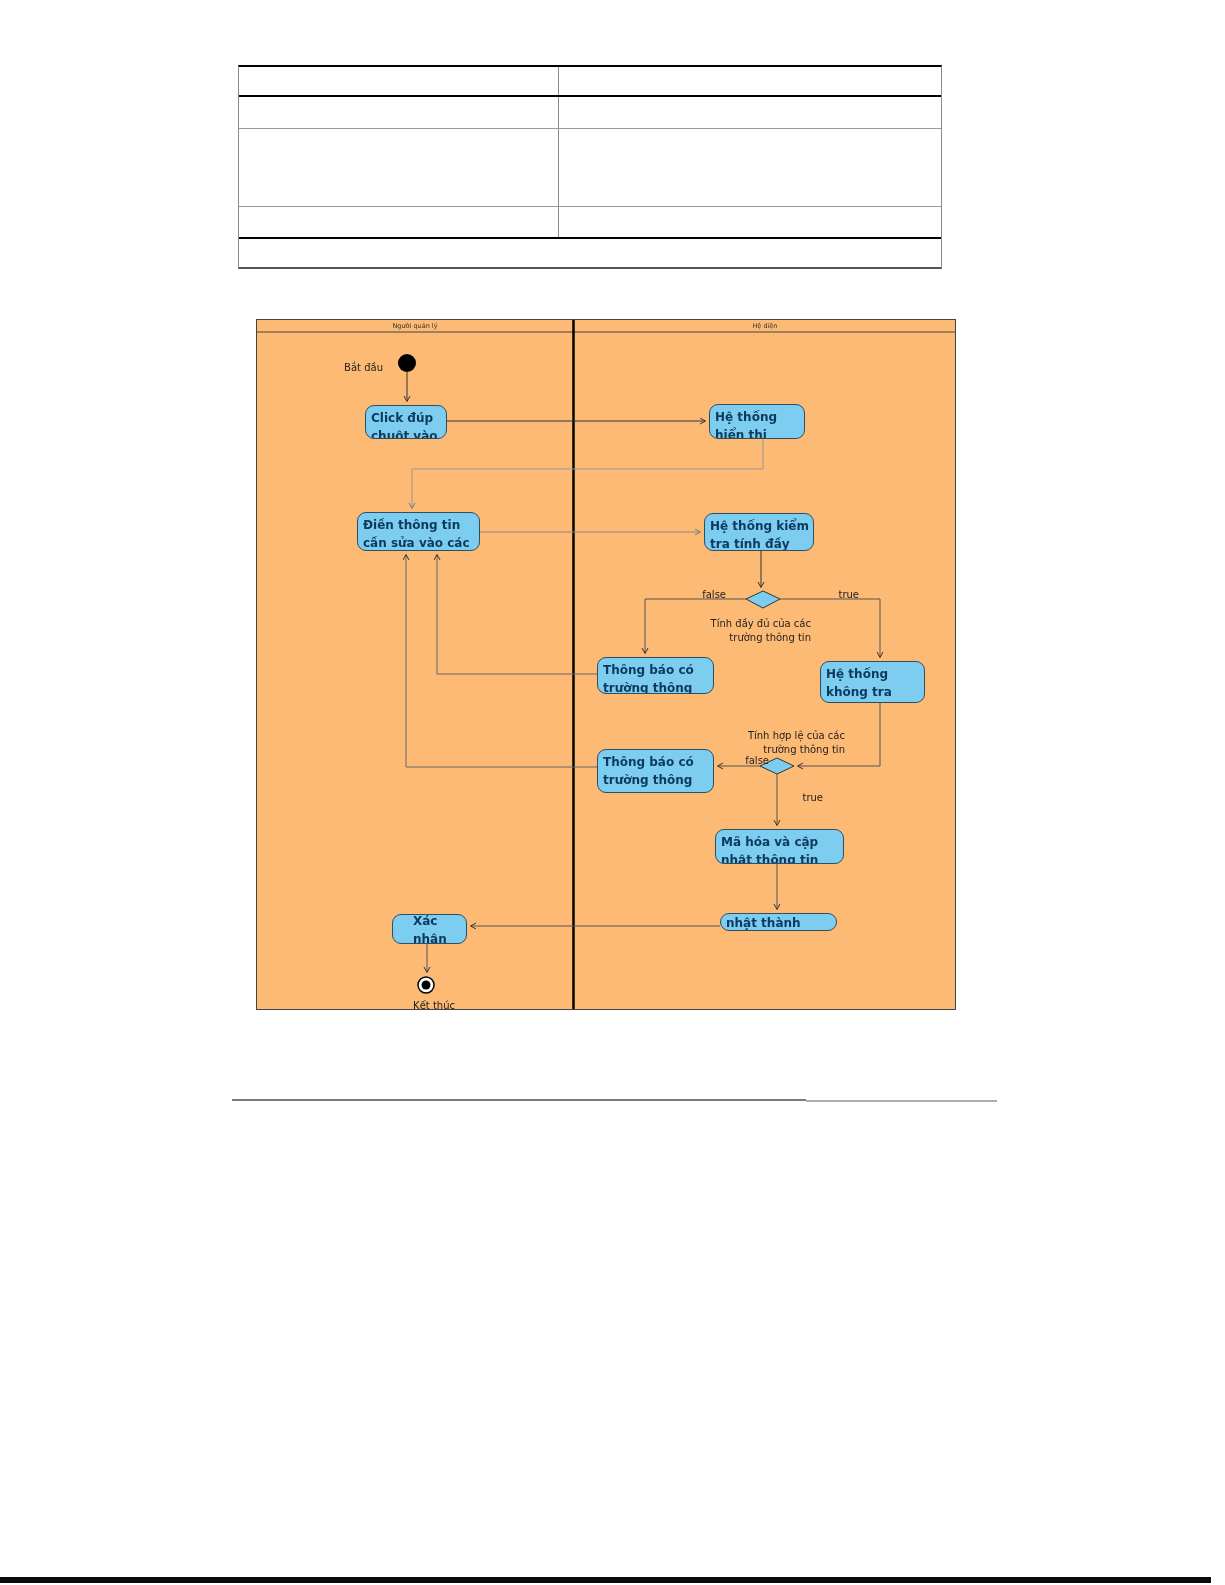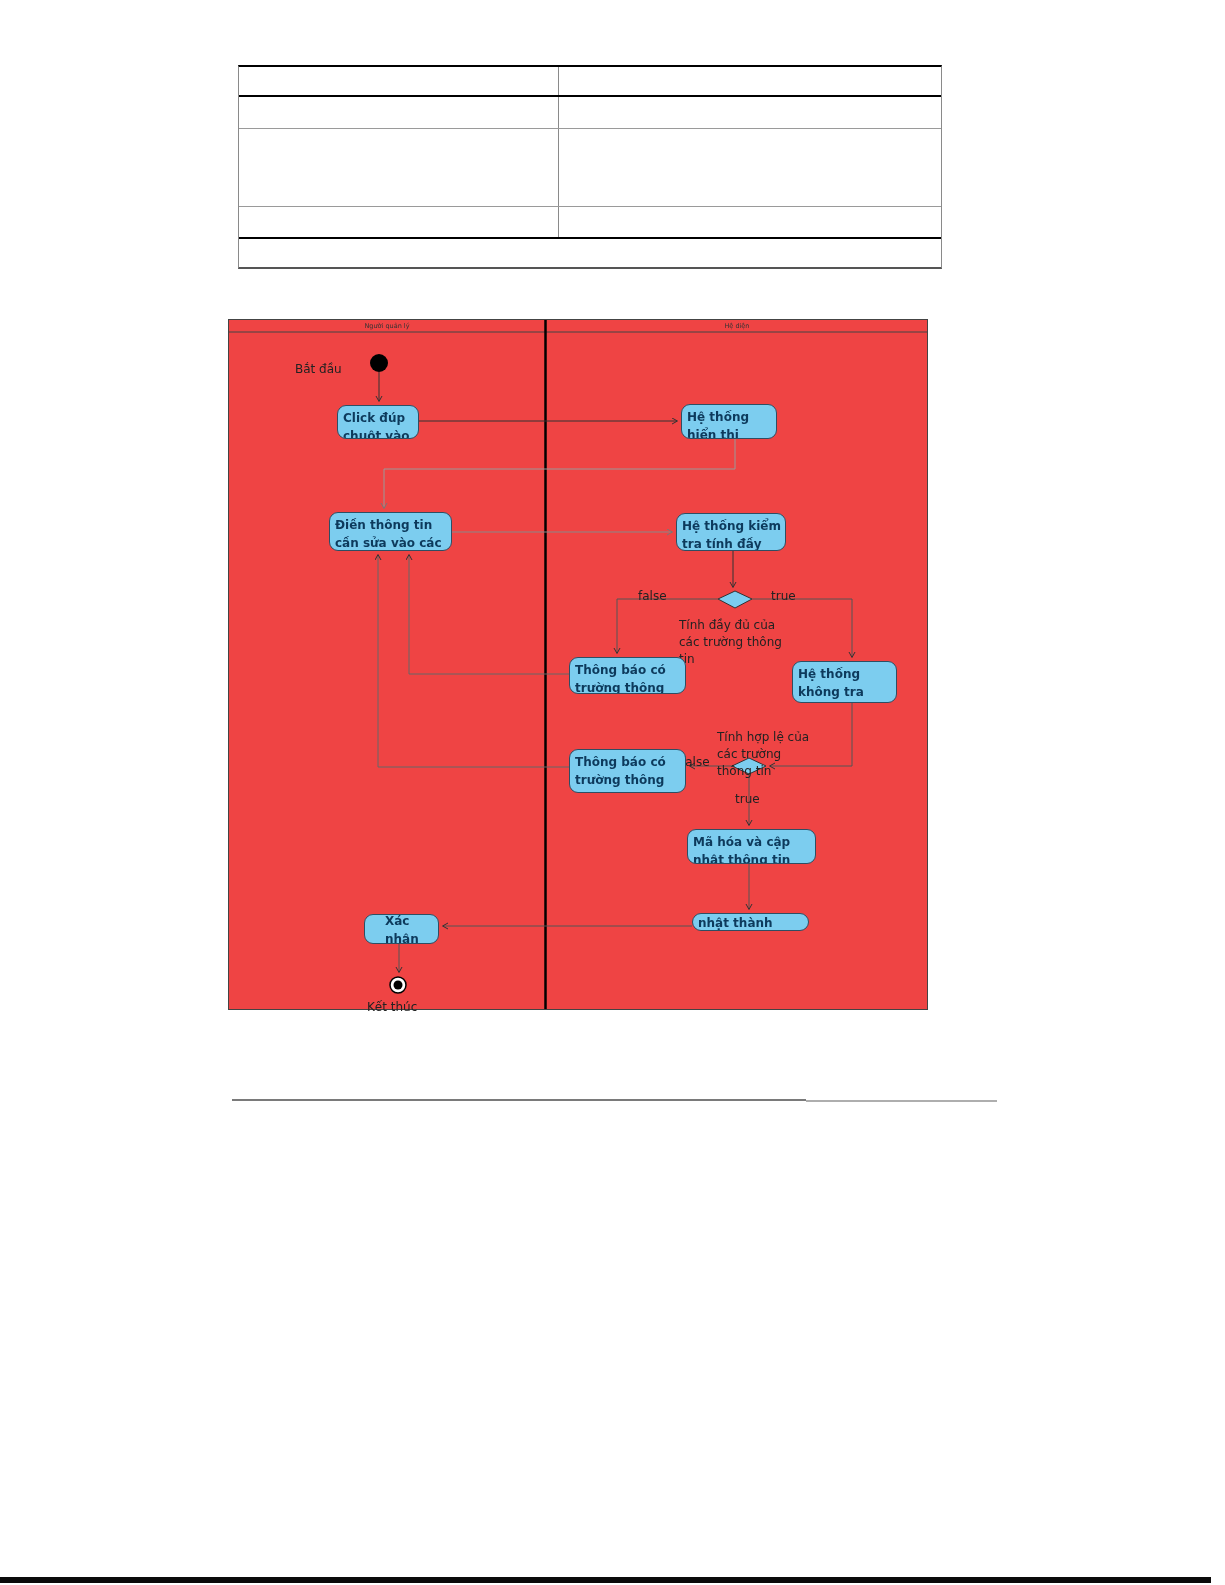--- a/index.html
+++ b/index.html
@@ -13,22 +13,22 @@
   .t-row{position:relative;width:100%;box-sizing:border-box;}
   .t-row .cell-l{position:absolute;left:0;top:0;bottom:0;width:320px;
     border-right:1px solid #8a8a8a;box-sizing:border-box;}
   .r1{height:30px;border-bottom:2px solid #000;}
   .r2{height:32px;border-bottom:1px solid #9a9a9a;}
   .r3{height:78px;border-bottom:1px solid #9a9a9a;}
   .r4{height:32px;border-bottom:2px solid #000;}
   .r5{height:30px;}
 
   
-  .diagram{position:absolute;left:228px;top:319px;width:698px;height:689px;
-    border:1.5px solid #444;box-sizing:content-box;background:#ef4444;}
+  .diagram{position:absolute;left:256px;top:319px;width:698px;height:689px;
+    border:1.5px solid #444;box-sizing:content-box;background:#fdba74;}
   .lane-header{position:absolute;top:0;height:12px;line-height:12px;
     font-size:6.5px;color:#333;text-align:center;}
   .lh-left{left:0;width:316px;}
   .lh-right{left:318px;width:380px;}
   .conn-svg{position:absolute;left:0;top:0;width:698px;height:689px;}
 
   
   .node{position:absolute;background:var(--node_fill,#7CCDEF);
     border:1px solid var(--node_border,#333);border-radius:9px;
     box-sizing:border-box;padding:3px 4px 2px 5px;
@@ -41,21 +41,21 @@
   .n3{left:100px;top:192px;width:123px;height:39px;}
   .n4{left:447px;top:193px;width:110px;height:38px;}
   .n5{left:340px;top:337px;width:117px;height:37px;}
   .n6{left:563px;top:341px;width:105px;height:42px;}
   .n7{left:340px;top:429px;width:117px;height:44px;}
   .n8{left:458px;top:509px;width:129px;height:35px;}
   .n9{left:463px;top:593px;width:117px;height:18px;}
   .n10{left:135px;top:594px;width:75px;height:30px;padding-left:20px;}
 
   
-  .lbl{position:absolute;font-size:12px;line-height:1.4;color:#222;text-align:left;}
+  .lbl{position:absolute;font-size:10px;line-height:1.4;color:#222;text-align:right;}
 
   
   .rule-a{position:absolute;left:232px;top:1099px;width:574px;height:2px;background:#7a7a7a;}
   .rule-b{position:absolute;left:806px;top:1100px;width:191px;height:2px;background:#aeaeae;}
   .bottom-bar{position:absolute;left:0;top:1577px;width:1211px;height:6px;background:#0a0a0a;}
 </style>
 </head>
 <body>
 
 <div class="doc-table">

